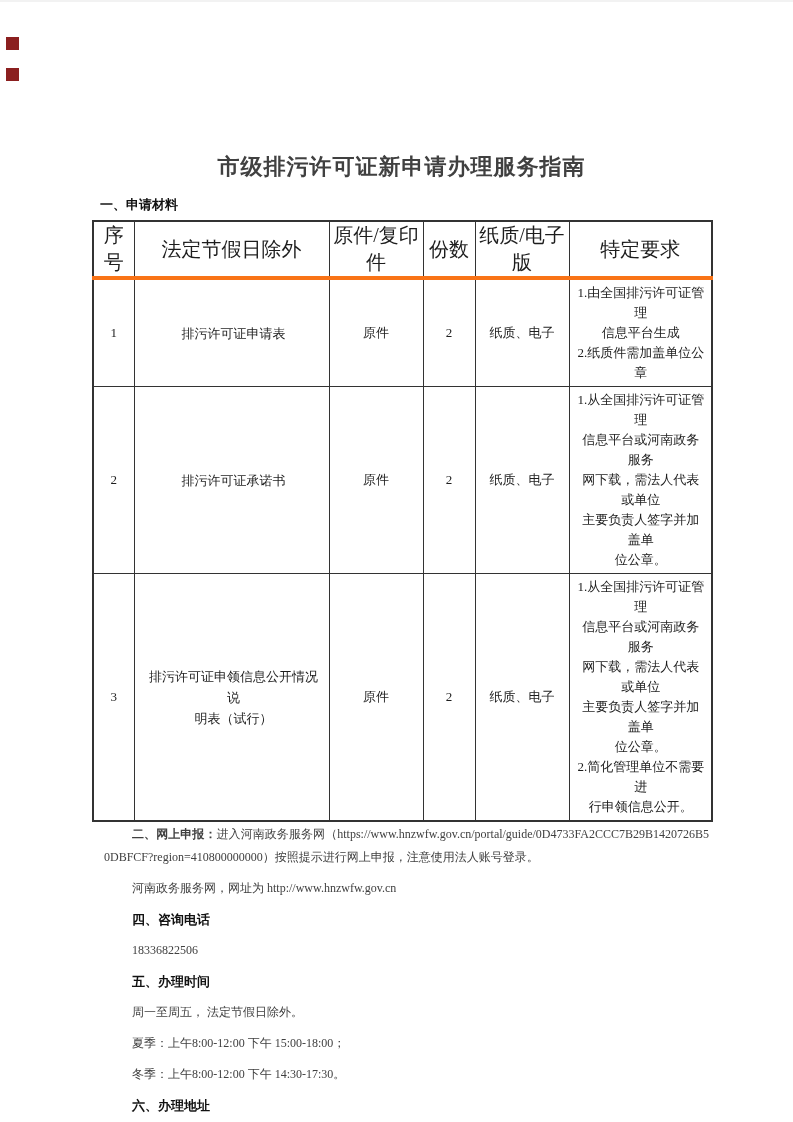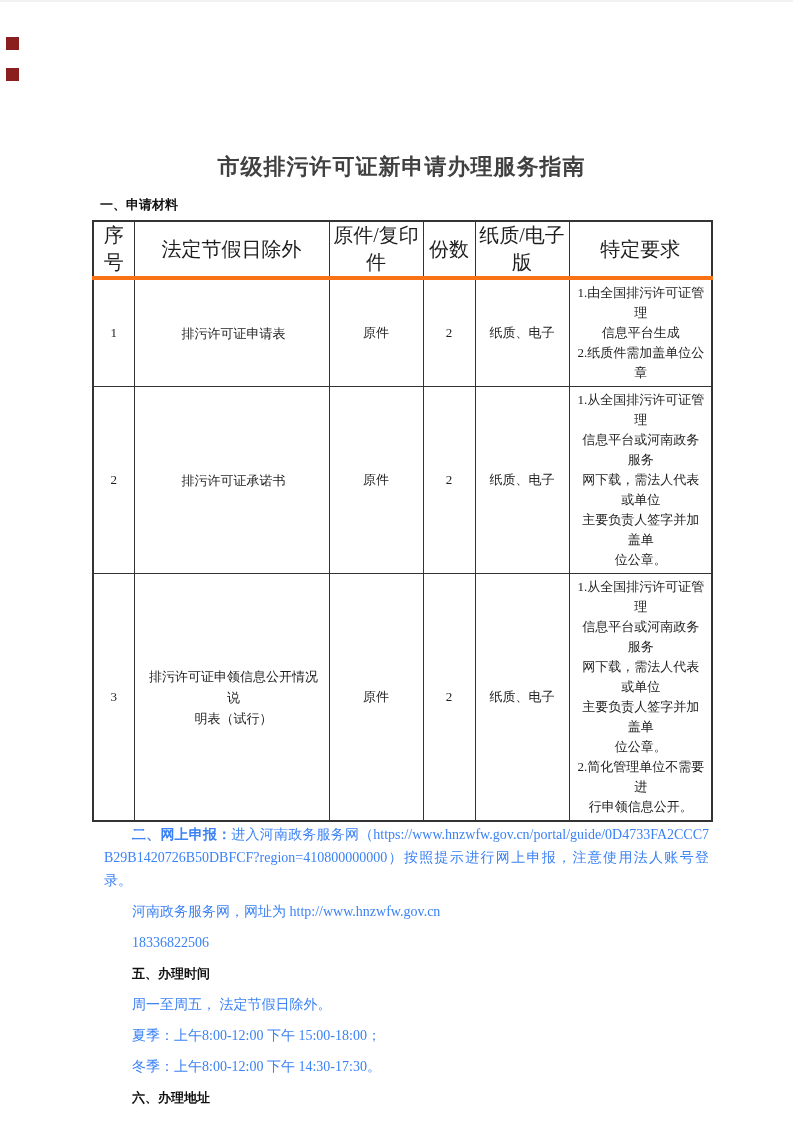--- a/index.html
+++ b/index.html
@@ -28,21 +28,21 @@
       vertical-align:middle; text-align:center; color:#1d1d1d; }
   table.materials thead th { height:20px; border-bottom:4px solid #f97316; font-size:20px; }
   td.cell-name { text-align:left; padding-left:10px; padding-right:6px;
                  white-space:pre-line; line-height:21px; }
   td.cell-req  { text-align:left; padding:3px 6px 3px 7px;
                  white-space:pre-line; line-height:20px; }
   tr.row-1 td { height:65px; }
   tr.row-2 td { height:99px; }
   tr.row-3 td { height:146px; }
 
-  .para { font-size:14px; line-height:23px; color:#3b82f6; }
+  .para { font-size:12px; line-height:23px; color:#404040; }
   .para-online { margin:1px 0 0 12px; width:605px;
                  text-indent:28px; word-break:break-all; text-align:justify; }
   .para-online .sec-inline { font-family:"Liberation Sans","DejaVu Sans",sans-serif;
                              font-weight:bold; }
   .blk { margin:8px 0 0 40px; }
 </style>
 </head>
 <body>
 
 <div class="red-mark m1"></div>
@@ -111,20 +111,21 @@
 2.简化管理单位不需要进
 行申领信息公开。</td>
       </tr>
     </tbody>
   </table>
 
   <div class="para para-online"><span class="sec-inline">二、网上申报：</span><span>进入河南政务服务网（https://www.hnzwfw.gov.cn/portal/guide/0D4733FA2CCC7B29B1420726B50DBFCF?region=410800000000）按照提示进行网上申报，注意使用法人账号登录。</span></div>
 
   <div class="para blk">河南政务服务网，网址为 http://www.hnzwfw.gov.cn</div>
 
+  <div class="sec-head blk">四、咨询电话</div>
   <div class="para blk">18336822506</div>
 
   <div class="sec-head blk">五、办理时间</div>
   <div class="para blk">周一至周五， 法定节假日除外。</div>
   <div class="para blk">夏季：上午8:00-12:00 下午 15:00-18:00；</div>
   <div class="para blk">冬季：上午8:00-12:00 下午 14:30-17:30。</div>
 
   <div class="sec-head blk">六、办理地址</div>
 
 </div>

